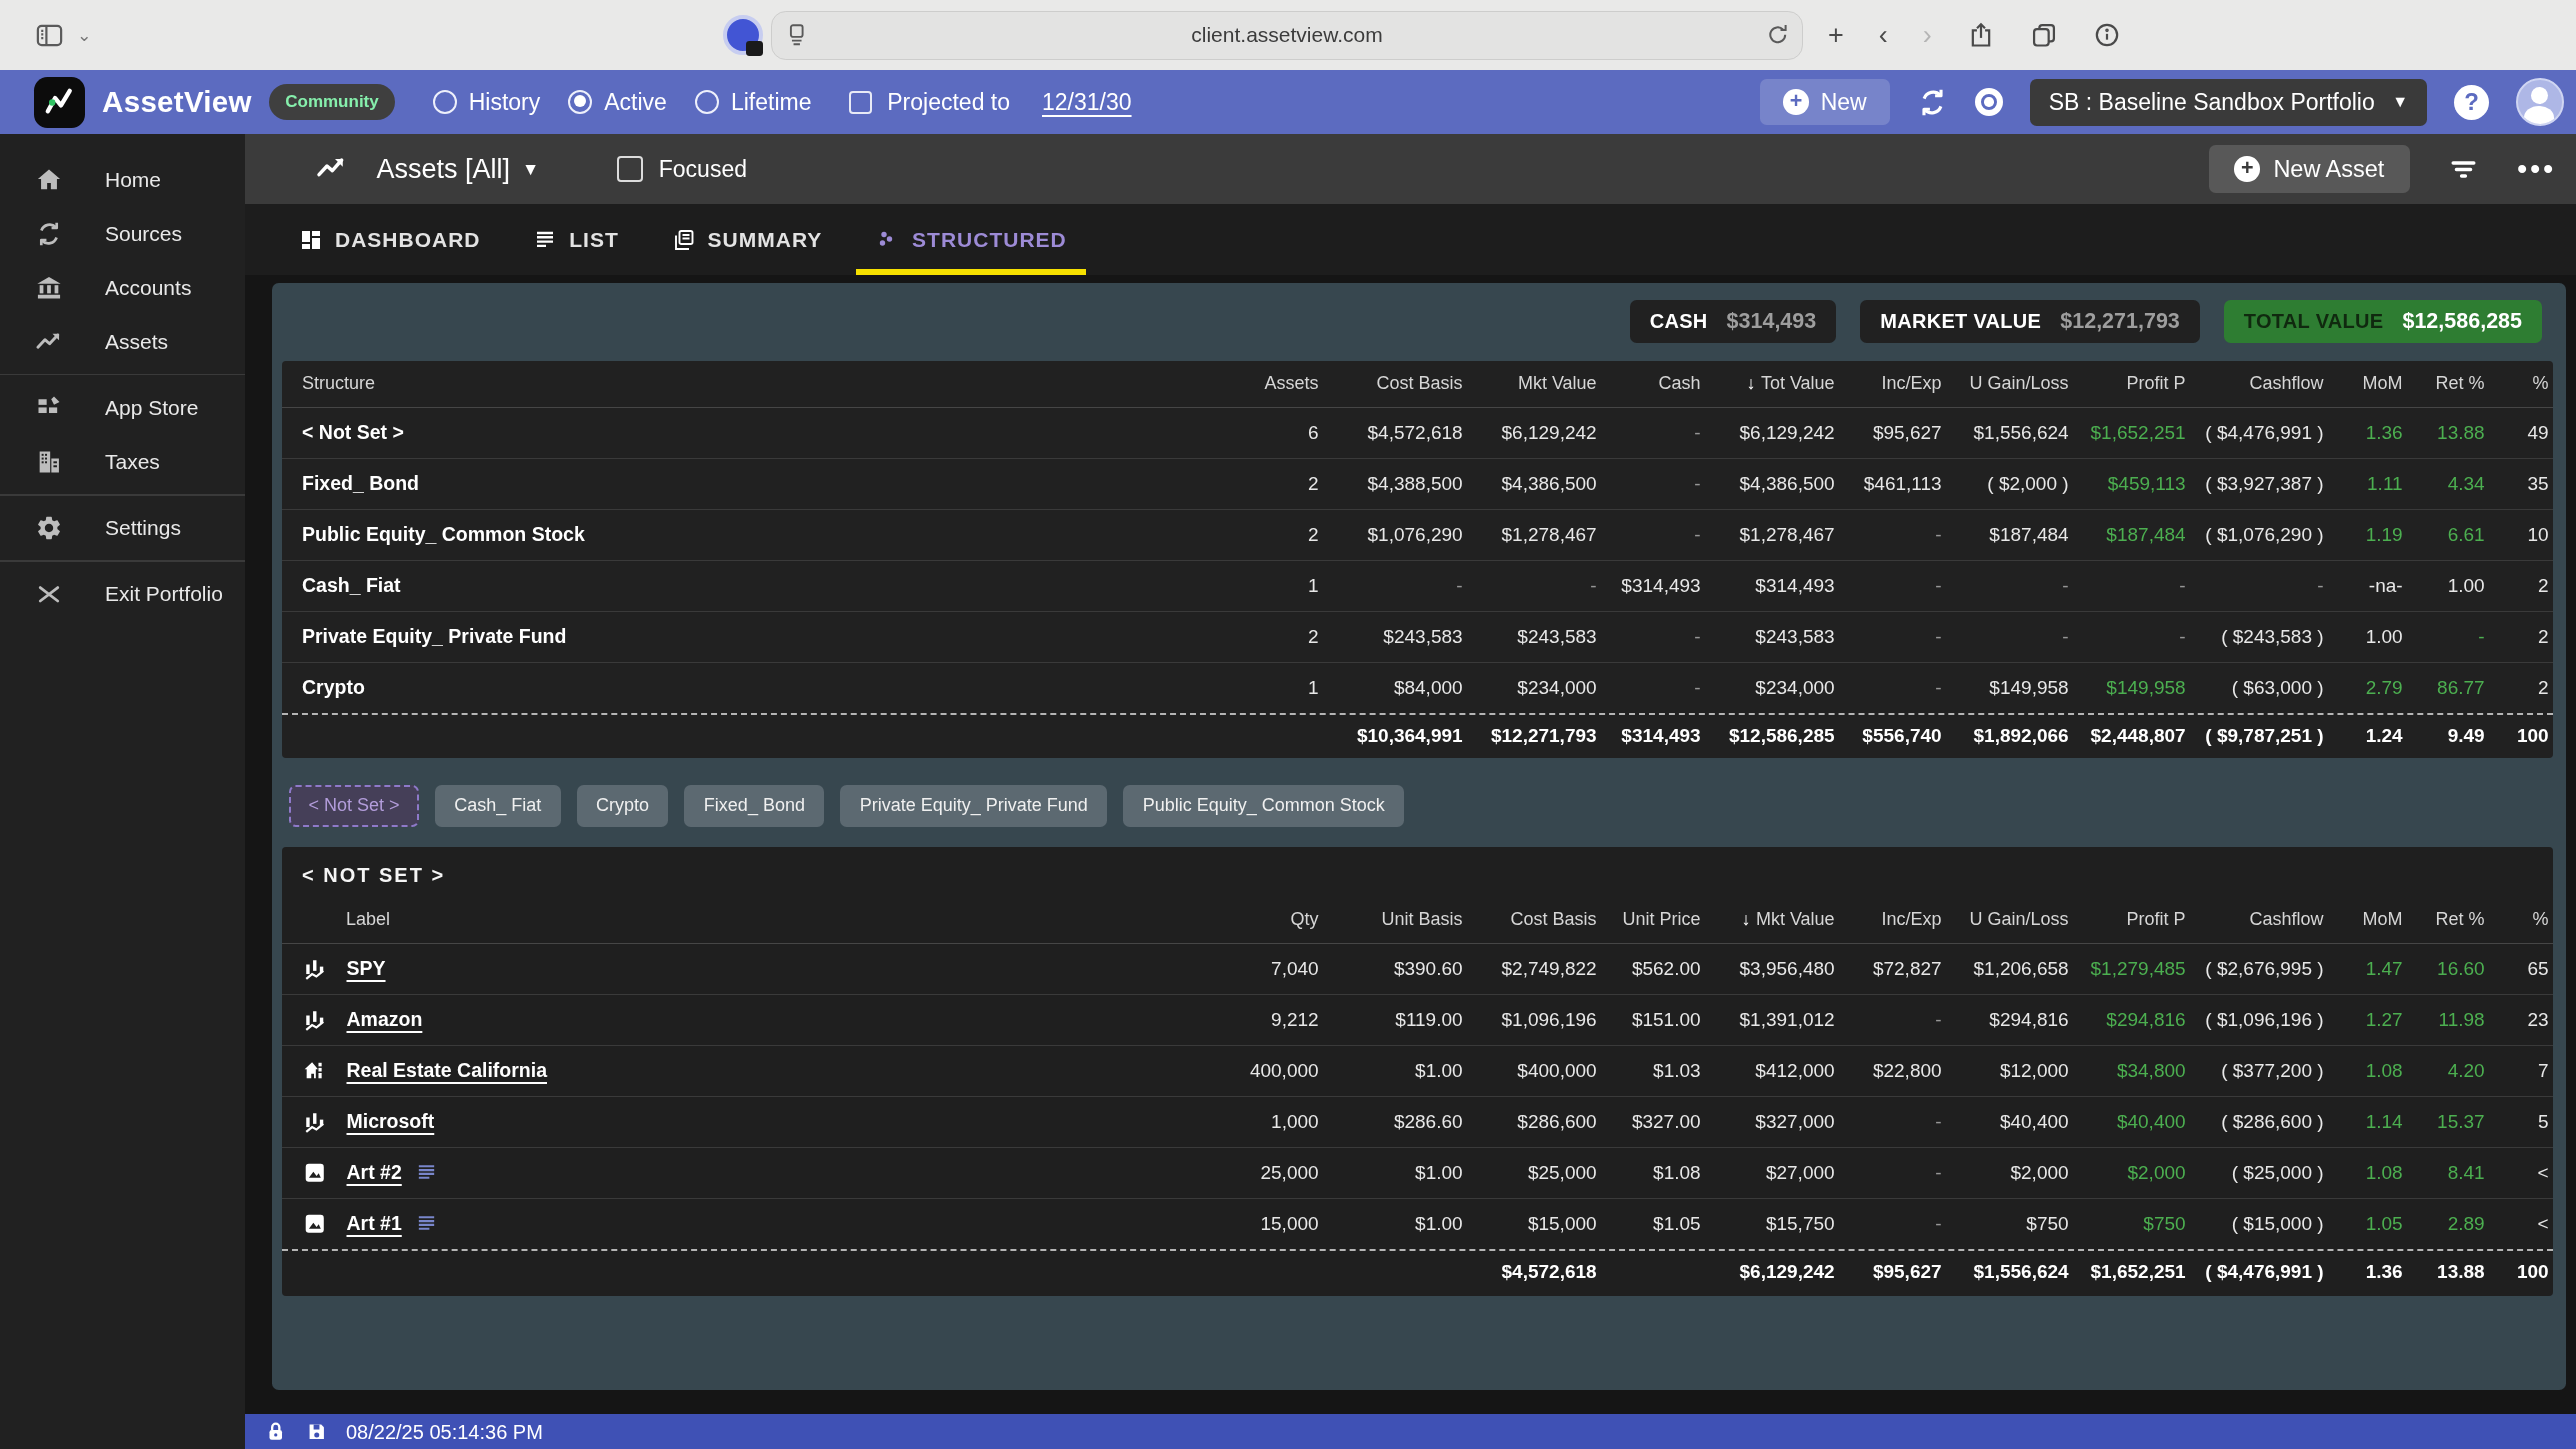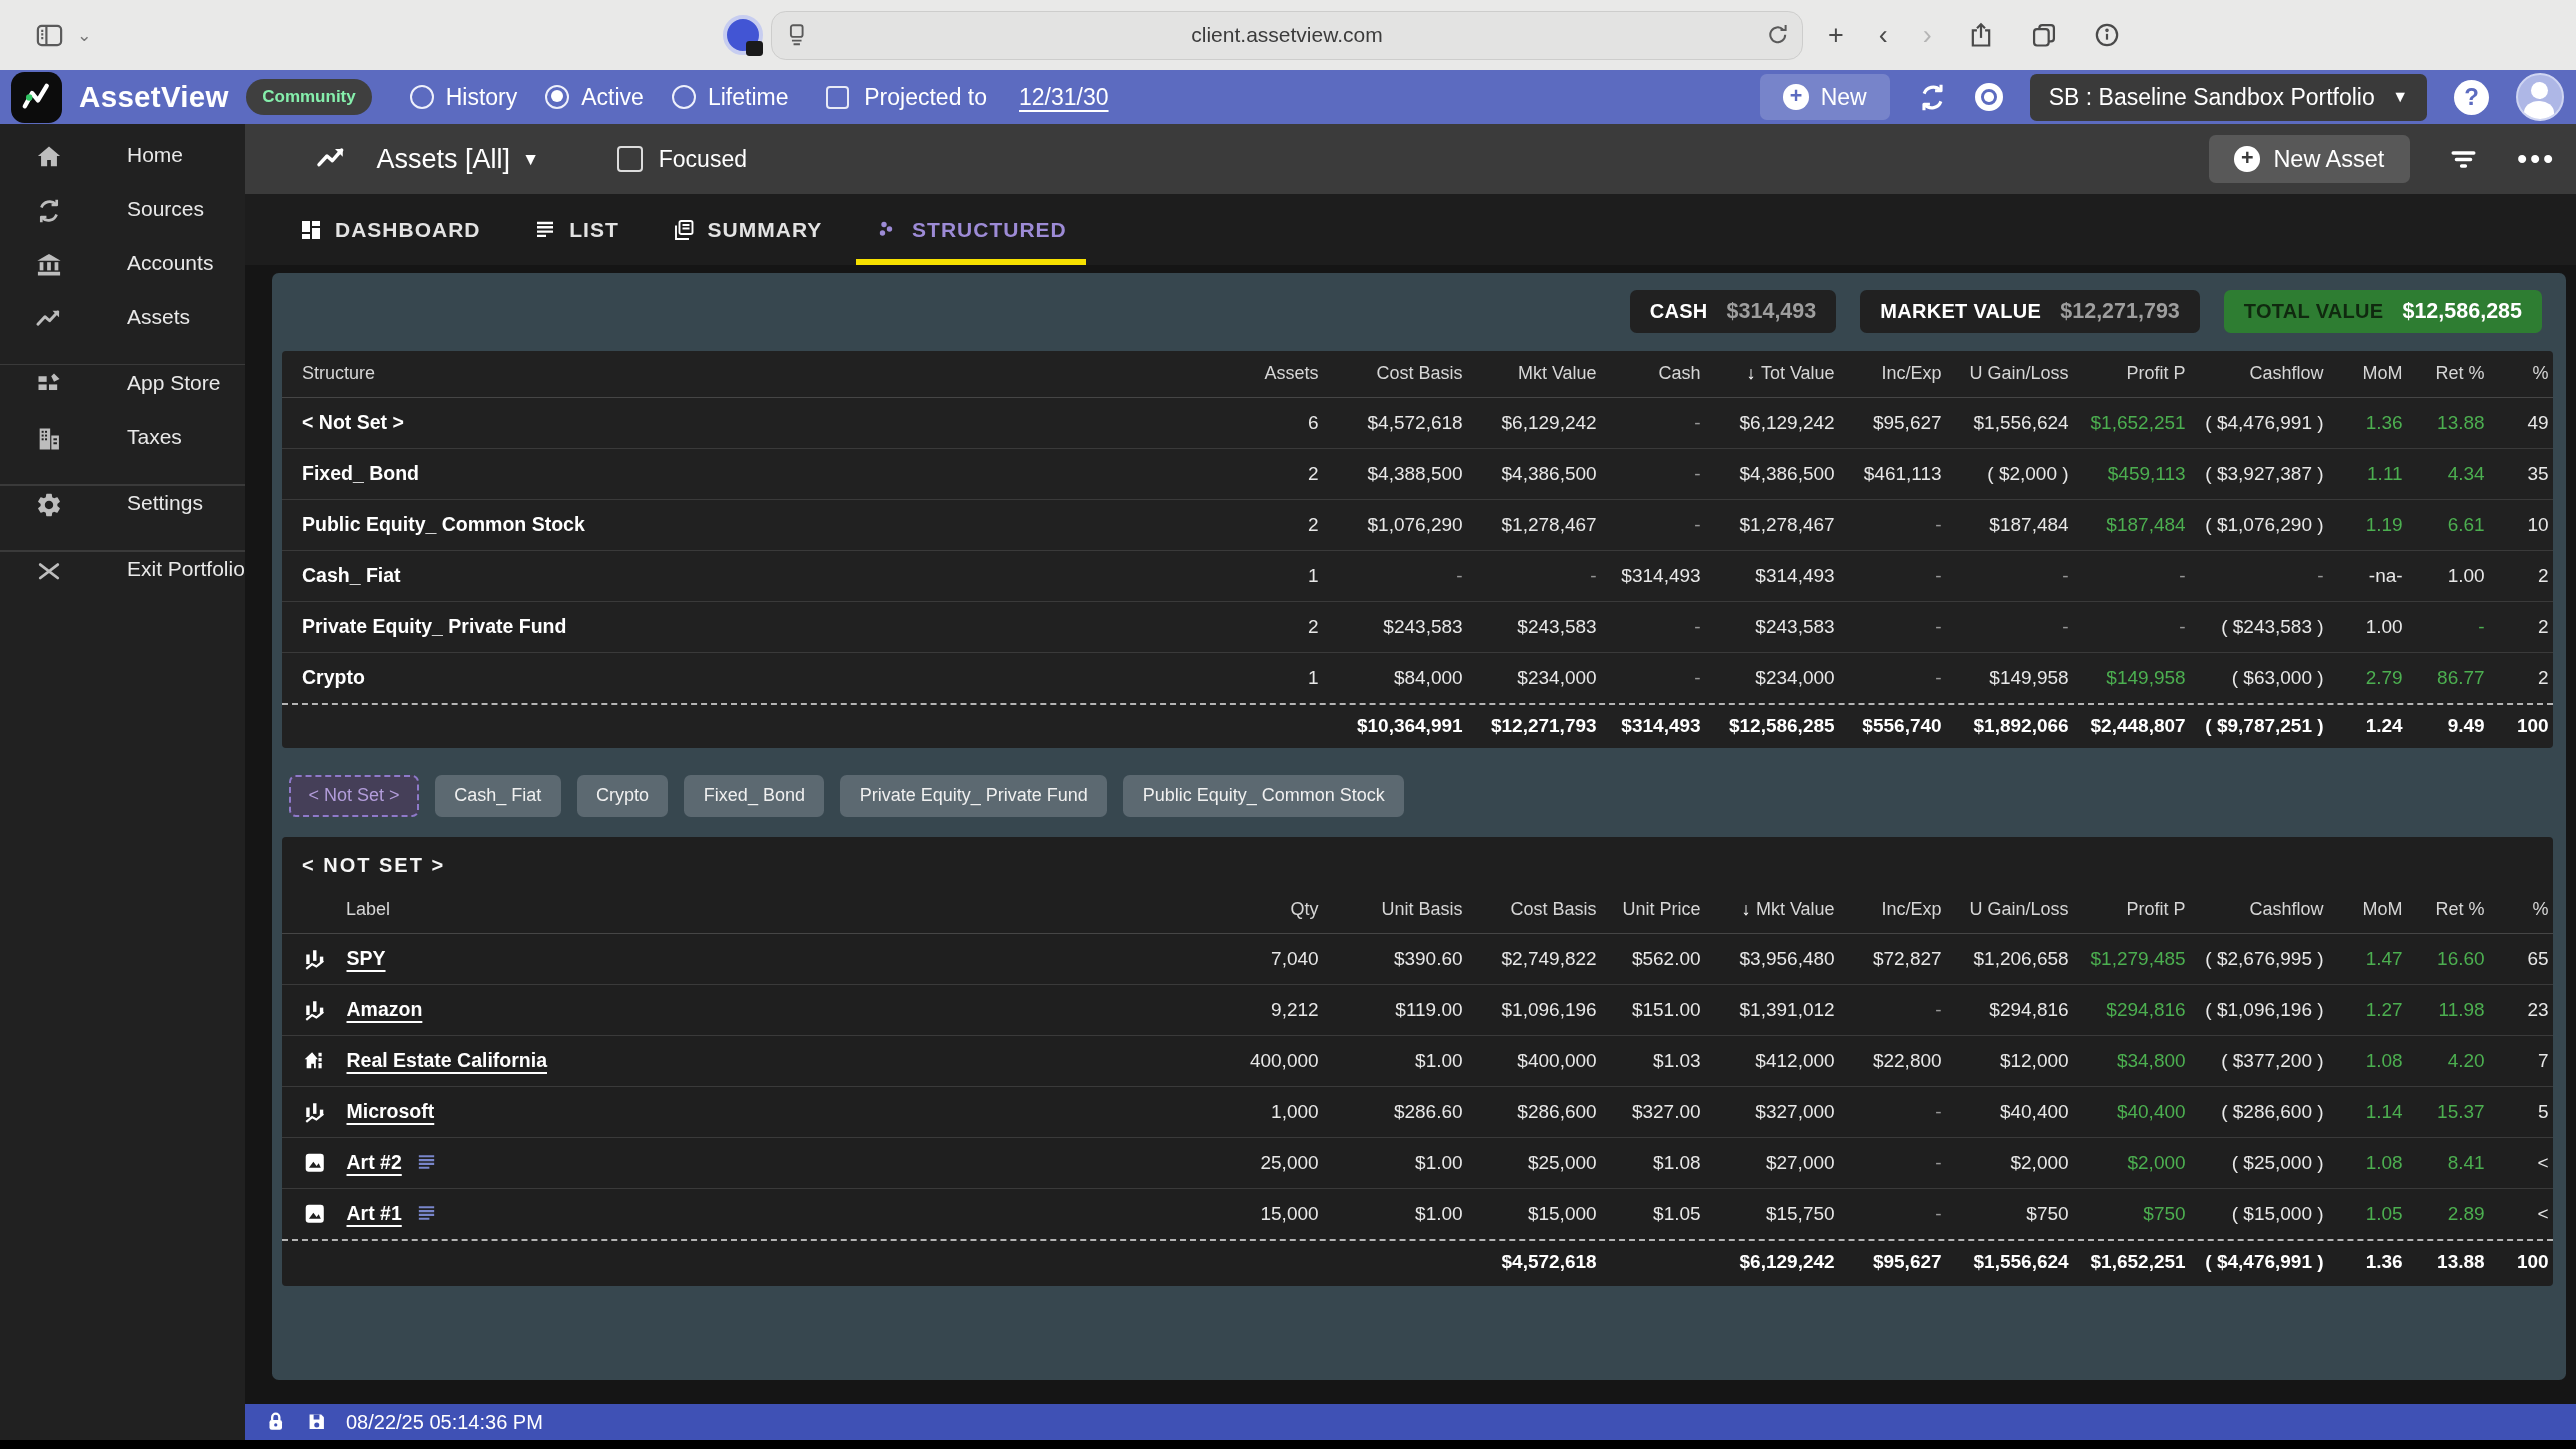--- a/index.html
+++ b/index.html
@@ -16,21 +16,21 @@
   .pw-badge::after{content:"";position:absolute;right:-4px;bottom:-5.4px;width:17.4px;height:14.8px;
     background:#1a1a1a;border-radius:3.4px;}
   .url-capsule{position:absolute;left:771px;top:10.7px;width:1032px;height:49px;background:#e3e3e2;
     border:1.3px solid #cdcdcc;border-radius:14.8px;display:flex;align-items:center;box-sizing:border-box;}
   .url-text{flex:1;text-align:center;font-size:21px;color:#3c3c3c;}
   .bb-right{position:absolute;left:1828px;top:0;height:70px;display:flex;align-items:center;gap:35px;}
   .bb-glyph{font-size:27px;color:#4a4a4a;}
   .bb-glyph.dis{color:#b5b5b5;}
 
   
-  .app-header{height:54px;background:#5c6bc0;display:flex;align-items:center;padding:0 8px;position:relative;}
+  .app-header{height:64px;background:#5c6bc0;display:flex;align-items:center;padding:0 31px;position:relative;}
   .logo{width:51px;height:51px;border-radius:13.4px;background:#0c0c0c;display:flex;align-items:center;justify-content:center;margin-left:2.7px;}
   .app-name{color:#fff;font-size:29.5px;font-weight:bold;margin-left:17.4px;letter-spacing:0.3px;}
   .community-pill{margin-left:17.4px;background:#3f3f3f;color:#86efac;font-size:17px;font-weight:bold;
     padding:8px 16px;border-radius:20px;}
   .modes{display:flex;align-items:flex-start;gap:28px;margin-left:38px;}
   .mode{display:flex;align-items:center;gap:12px;cursor:pointer;}
   .radio{width:24px;height:24px;border-radius:50%;border:2.7px solid #eef0fb;box-sizing:border-box;position:relative;}
   .radio.on::after{content:"";position:absolute;left:3.4px;top:3.4px;width:12px;height:12px;border-radius:50%;background:#fff;}
   .mode-label{color:#fff;font-size:23px;}
   .hdr-check{width:23px;height:23px;border:2.7px solid #e8eaf6;border-radius:4px;box-sizing:border-box;margin-left:38px;}
@@ -50,21 +50,21 @@
     font-size:24px;display:flex;align-items:center;justify-content:center;}
   .avatar{width:44px;height:44px;border-radius:50%;background:#aeb7e6;position:relative;overflow:hidden;border:2px solid #cfd5f2;}
   .avatar::before{content:"";position:absolute;left:12.7px;top:6.7px;width:17px;height:17px;border-radius:50%;background:#fff;}
   .avatar::after{content:"";position:absolute;left:6px;top:25.5px;width:30px;height:23px;border-radius:50% 50% 0 0;background:#fff;}
 
   
   .body-row{display:flex;height:1316px;}
   .sidebar{width:245px;background:#212121;flex:none;display:flex;flex-direction:column;padding-top:13.4px;box-sizing:border-box;}
   .sb-group{padding:5.4px 0;}
   .sb-divider{height:1.3px;background:#3a3a3a;}
-  .sb-item{height:54px;display:flex;align-items:flex-start;padding-left:35px;gap:64px;cursor:pointer;}
+  .sb-item{height:54px;display:flex;align-items:center;padding-left:35px;gap:42px;cursor:pointer;}
   .sb-item svg{width:28px;height:28px;flex:none;}
   .sb-label{color:#e9e9e9;font-size:21px;}
   .main{flex:1;display:flex;flex-direction:column;background:#151515;min-width:0;}
 
   
   .toolbar{height:70px;background:#3b3b3b;display:flex;align-items:center;position:relative;flex:none;padding-left:35px;}
   .tb-trend{margin-left:35px;}
   .tb-title{color:#fff;font-size:27px;margin-left:29.5px;}
   .tb-caret{color:#fff;font-size:17.4px;margin-left:12px;}
   .tb-check{width:25.5px;height:25.5px;border:2.7px solid #dcdcdc;border-radius:4px;box-sizing:border-box;margin-left:78px;}

